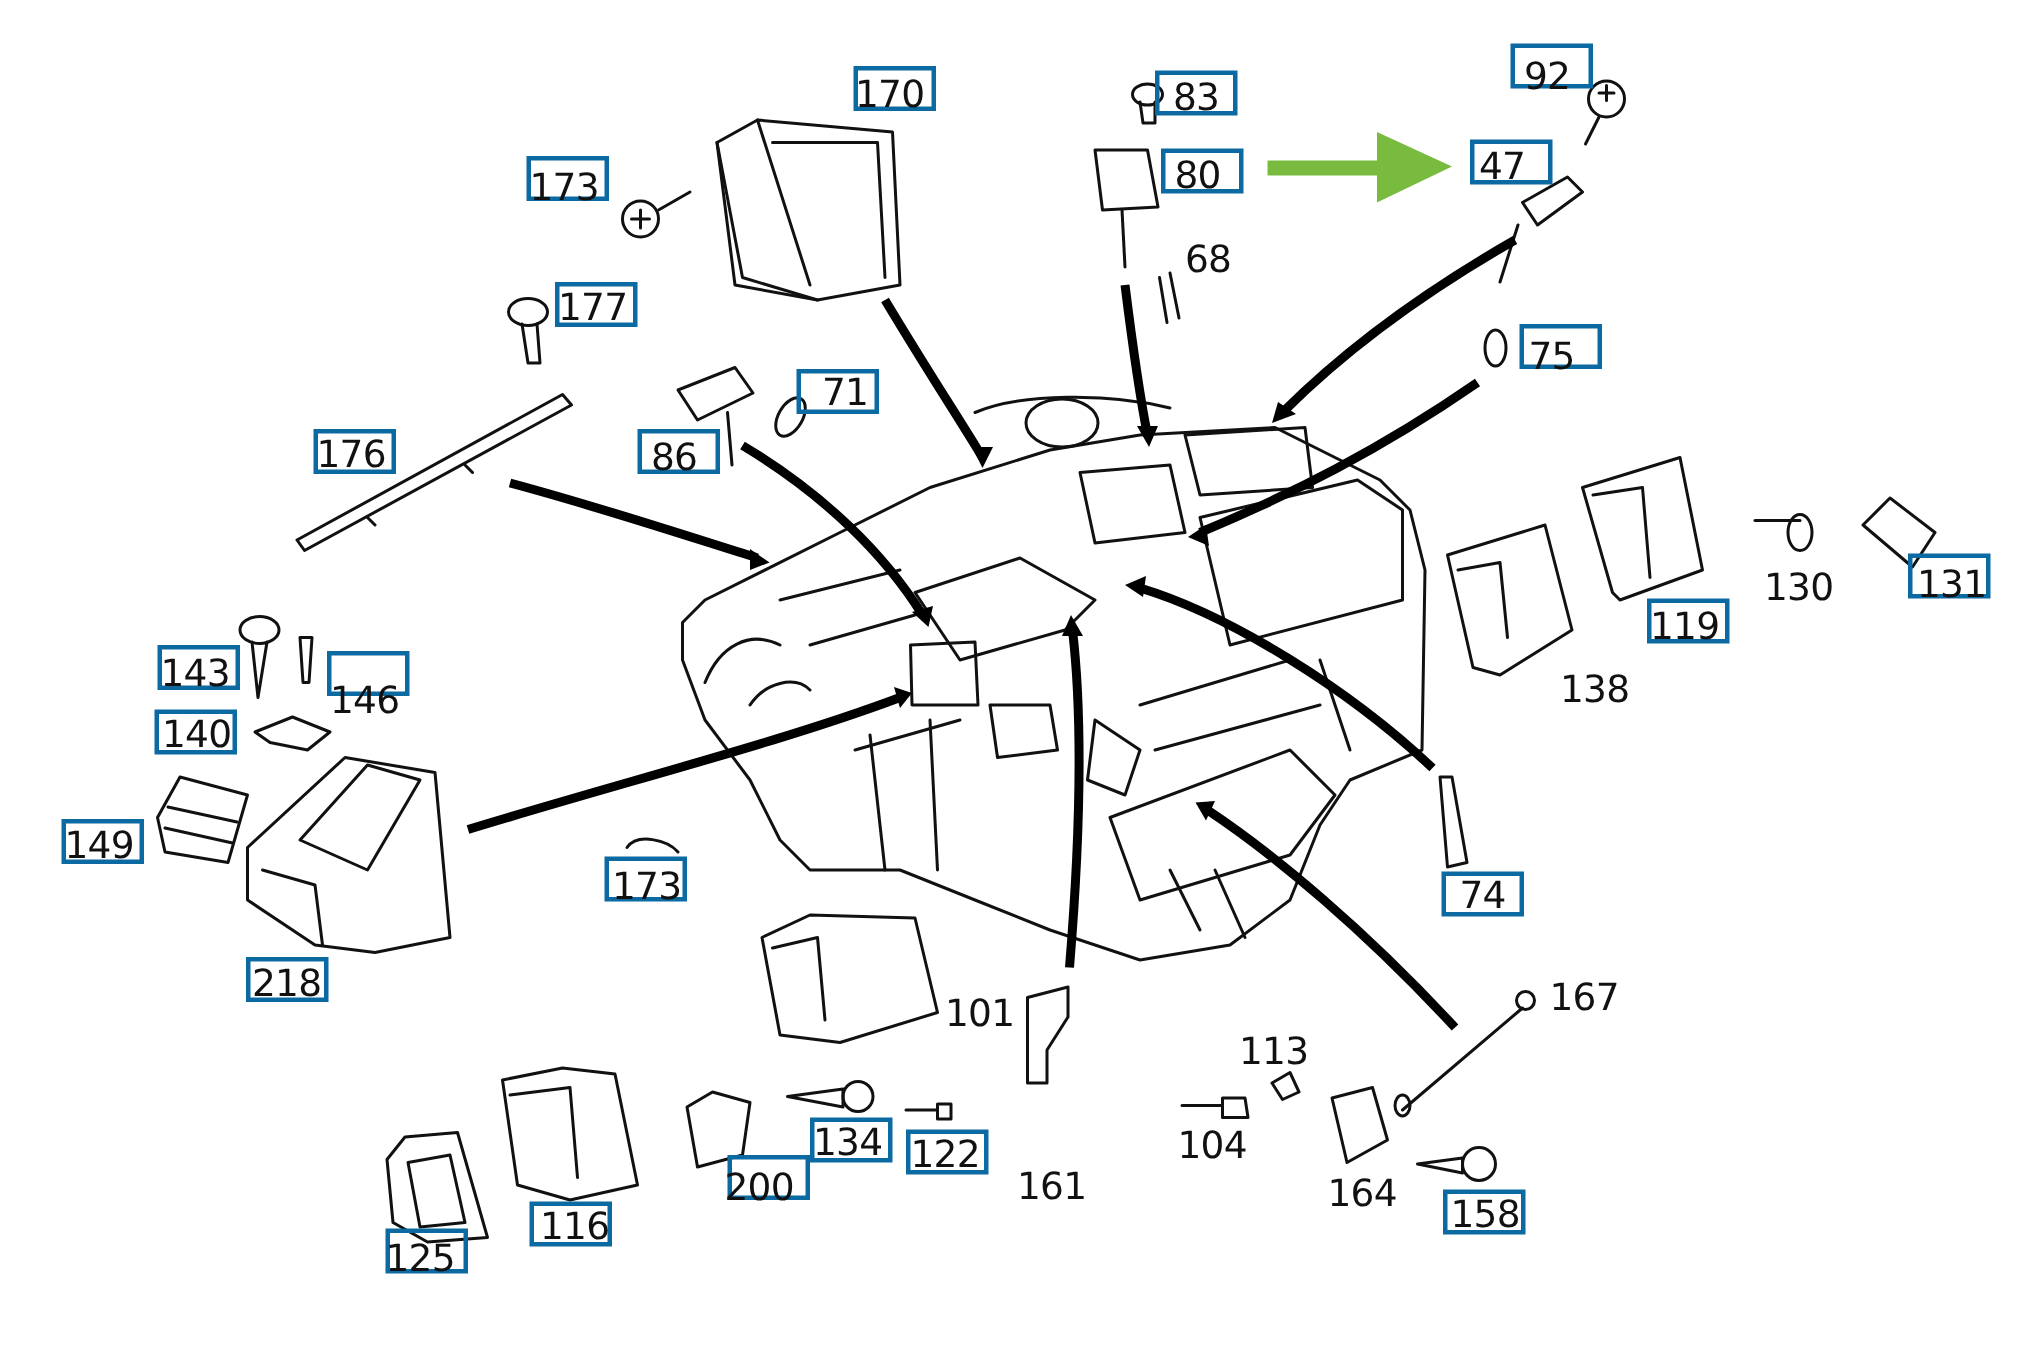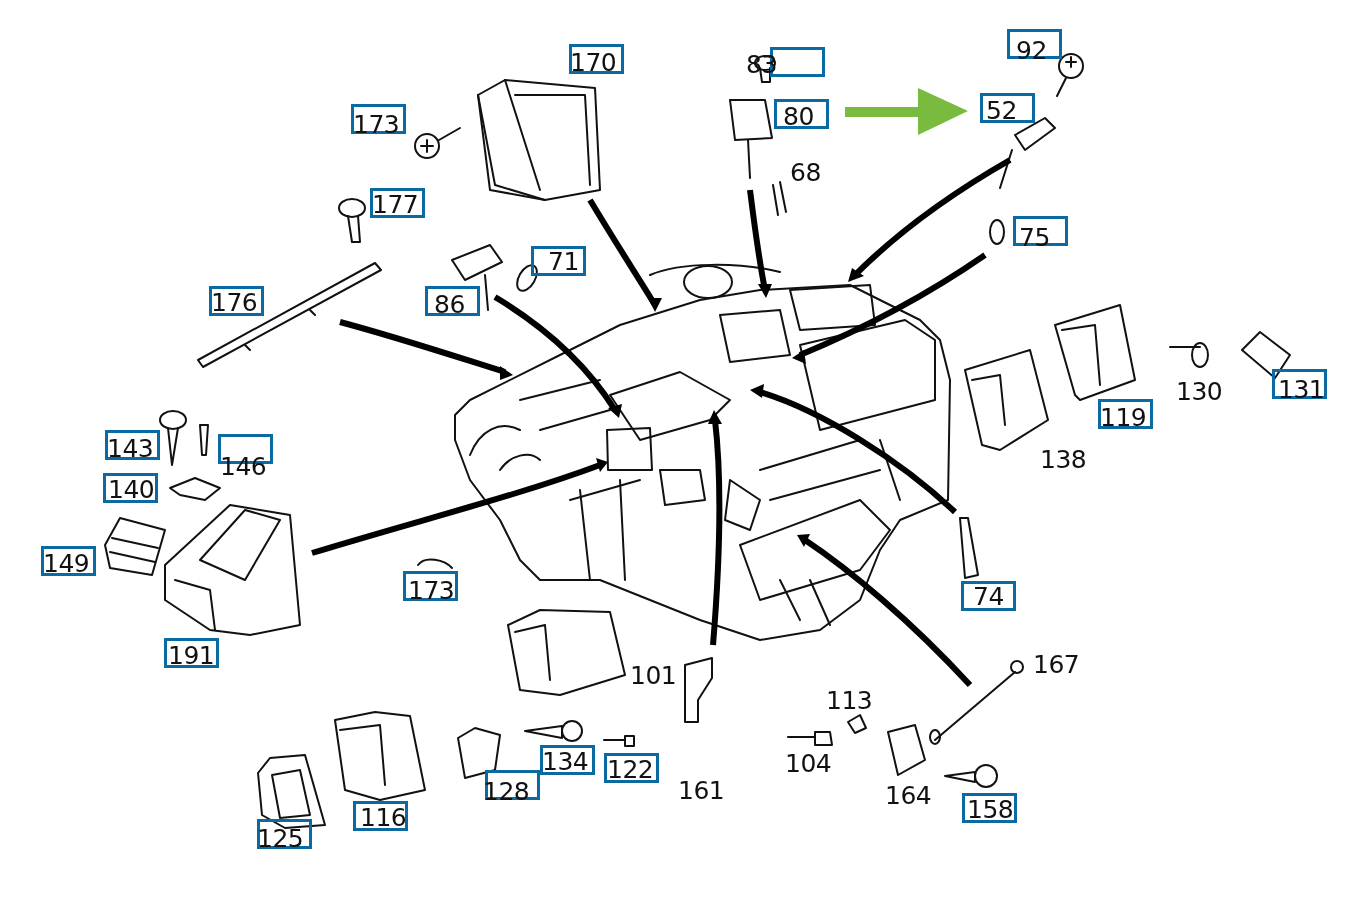--- a/index.html
+++ b/index.html
@@ -220,32 +220,32 @@
   <div class="box" style="left: 209px; top: 286px; width: 55px; height: 30px; border-color: rgb(10, 106, 161);"></div>
   <span class="lbl" style="left:211px;top:290px">176</span>
 
   <div class="box" style="left: 425px; top: 286px; width: 55px; height: 30px; border-color: rgb(10, 106, 161);"></div>
   <span class="lbl" style="left:434px;top:292px">86</span>
 
   <div class="box" style="left: 531px; top: 246px; width: 55px; height: 30px; border-color: rgb(10, 106, 161);"></div>
   <span class="lbl" style="left:548px;top:249px">71</span>
 
   <div class="box" style="left: 770px; top: 47px; width: 55px; height: 30px; border-color: rgb(10, 106, 161);"></div>
-  <span class="lbl" style="left:746px;top:52px">83</span>
+  <span class="lbl" style="left:782px;top:52px">83</span>
 
   <div class="box" style="left: 774px; top: 99px; width: 55px; height: 30px; border-color: rgb(10, 106, 161);"></div>
   <span class="lbl" style="left:783px;top:104px">80</span>
 
   <span class="lbl" style="left:790px;top:160px">68</span>
 
   <div class="box" style="left: 1007px; top: 29px; width: 55px; height: 30px; border-color: rgb(10, 106, 161);"></div>
   <span class="lbl" style="left:1016px;top:38px">92</span>
 
   <div class="box" style="left: 980px; top: 93px; width: 55px; height: 30px; border-color: rgb(10, 106, 161);"></div>
-  <span class="lbl" style="left:986px;top:98px">52</span>
+  <span class="lbl" style="left:986px;top:98px">47</span>
 
   <div class="box" style="left: 1013px; top: 216px; width: 55px; height: 30px; border-color: rgb(10, 106, 161);"></div>
   <span class="lbl" style="left:1019px;top:225px">75</span>
 
   <div class="box" style="left: 1098px; top: 399px; width: 55px; height: 30px; border-color: rgb(10, 106, 161);"></div>
   <span class="lbl" style="left:1100px;top:405px">119</span>
 
   <span class="lbl" style="left:1176px;top:379px">130</span>
 
   <div class="box" style="left: 1272px; top: 369px; width: 55px; height: 30px; border-color: rgb(10, 106, 161);"></div>
@@ -259,21 +259,21 @@
   <div class="box" style="left: 218px; top: 434px; width: 55px; height: 30px; border-color: rgb(10, 106, 161);"></div>
   <span class="lbl" style="left:220px;top:454px">146</span>
 
   <div class="box" style="left: 103px; top: 473px; width: 55px; height: 30px; border-color: rgb(10, 106, 161);"></div>
   <span class="lbl" style="left:108px;top:477px">140</span>
 
   <div class="box" style="left: 41px; top: 546px; width: 55px; height: 30px; border-color: rgb(10, 106, 161);"></div>
   <span class="lbl" style="left:43px;top:551px">149</span>
 
   <div class="box" style="left: 164px; top: 638px; width: 55px; height: 30px; border-color: rgb(10, 106, 161);"></div>
-  <span class="lbl" style="left:168px;top:643px">191</span>
+  <span class="lbl" style="left:168px;top:643px">218</span>
 
   <div class="box" style="left: 403px; top: 571px; width: 55px; height: 30px; border-color: rgb(10, 106, 161);"></div>
   <span class="lbl" style="left:408px;top:578px">173</span>
 
   <div class="box" style="left: 961px; top: 581px; width: 55px; height: 30px; border-color: rgb(10, 106, 161);"></div>
   <span class="lbl" style="left:973px;top:584px">74</span>
 
   <span class="lbl" style="left:630px;top:663px">101</span>
 
   <span class="lbl" style="left:678px;top:778px">161</span>
@@ -289,20 +289,20 @@
   <div class="box" style="left: 962px; top: 793px; width: 55px; height: 30px; border-color: rgb(10, 106, 161);"></div>
   <span class="lbl" style="left:967px;top:797px">158</span>
 
   <div class="box" style="left: 540px; top: 745px; width: 55px; height: 30px; border-color: rgb(10, 106, 161);"></div>
   <span class="lbl" style="left:542px;top:749px">134</span>
 
   <div class="box" style="left: 604px; top: 753px; width: 55px; height: 30px; border-color: rgb(10, 106, 161);"></div>
   <span class="lbl" style="left:607px;top:757px">122</span>
 
   <div class="box" style="left: 485px; top: 770px; width: 55px; height: 30px; border-color: rgb(10, 106, 161);"></div>
-  <span class="lbl" style="left:483px;top:779px">128</span>
+  <span class="lbl" style="left:483px;top:779px">200</span>
 
   <div class="box" style="left: 353px; top: 801px; width: 55px; height: 30px; border-color: rgb(10, 106, 161);"></div>
   <span class="lbl" style="left:360px;top:805px">116</span>
 
   <div class="box" style="left: 257px; top: 819px; width: 55px; height: 30px; border-color: rgb(10, 106, 161);"></div>
   <span class="lbl" style="left:257px;top:826px">125</span>
 </div>
 
 </body></html>

